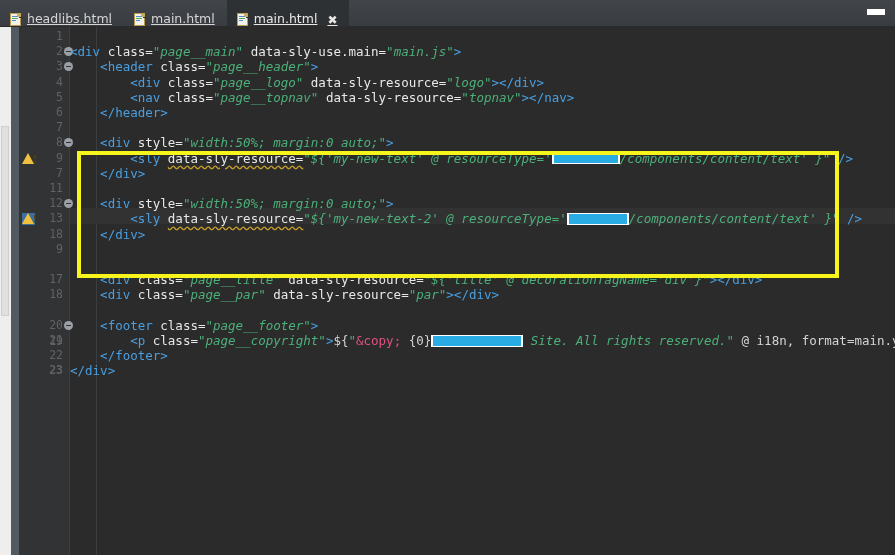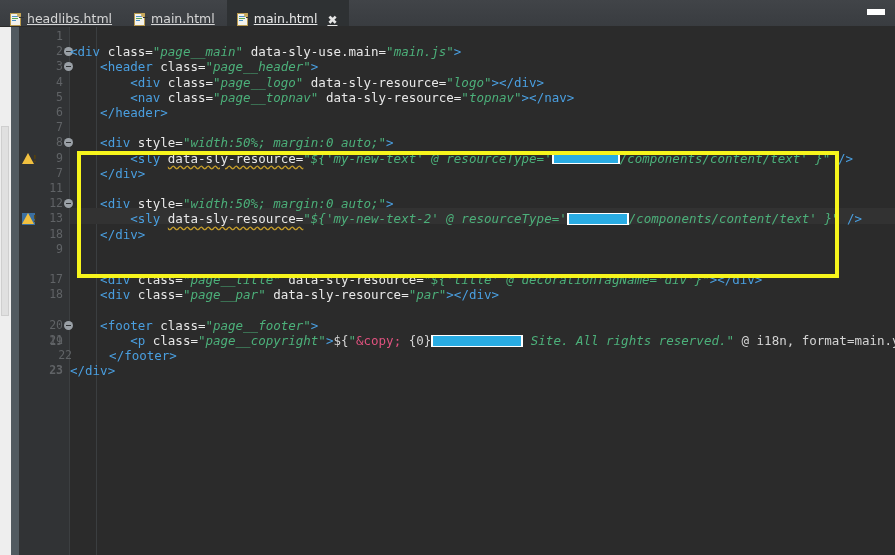--- a/index.html
+++ b/index.html
@@ -376,19 +376,19 @@
         <div class="row" style="position: absolute; left: 0px; right: 0px; top: 155px;"><span class="lineno" style="left: 20px; width: 24px;">11</span><span style="position: absolute; left: 51px;"></span></div>
         <div class="row" style="position: absolute; left: 0px; right: 0px; top: 170.2px;"><span class="lineno" style="left: 20px; width: 24px;">12</span><span class="fold" style="position: absolute; left: 45px; right: auto;"></span><span style="position: absolute; left: 51px;"><span class="tg">    &lt;div </span><span class="at">style=</span><span class="vl">"width:50%; margin:0 auto;"</span><span class="tg">&gt;</span></span></div>
         <div class="row" style="position: absolute; left: 0px; right: 0px; top: 185.4px;"><span class="warn selected"><span class="tri" style="position: relative; display: block;"></span></span><span class="lineno" style="left: 20px; width: 24px;">13</span><span style="position: absolute; left: 51px;"><span class="tg">        &lt;sly </span><span class="at squig">data-sly-resource=</span><span class="vl">"${'my-new-text-2' @ resourceType='</span><span class="redact"><i style="width: 58px;"></i></span><span class="vl">/components/content/text' }"</span><span class="tg"> /&gt;</span></span></div>
         <div class="row" style="position: absolute; left: 0px; right: 0px; top: 200.6px;"><span class="lineno" style="left: 20px; width: 24px;">18</span><span style="position: absolute; left: 51px;"><span class="tg">    &lt;/div&gt;</span></span></div>
         <div class="row" style="position: absolute; left: 0px; right: 0px; top: 215.8px;"><span class="lineno" style="left: 20px; width: 24px;">9</span><span style="position: absolute; left: 51px;"></span></div>
         <div class="row" style="position: absolute; left: 0px; right: 0px; top: 246.2px;"><span class="lineno" style="left: 20px; width: 24px;">17</span><span style="position: absolute; left: 51px;"><span class="tg">    &lt;div </span><span class="at">class=</span><span class="vl">"page__title"</span><span class="at"> data-sly-resource=</span><span class="vl">"${'title' @ decorationTagName='div'}"</span><span class="tg">&gt;&lt;/div&gt;</span></span></div>
         <div class="row" style="position: absolute; left: 0px; right: 0px; top: 261.4px;"><span class="lineno" style="left: 20px; width: 24px;">18</span><span style="position: absolute; left: 51px;"><span class="tg">    &lt;div </span><span class="at">class=</span><span class="vl">"page__par"</span><span class="at"> data-sly-resource=</span><span class="vl">"par"</span><span class="tg">&gt;&lt;/div&gt;</span></span></div>
         <div class="row" style="position: absolute; left: 0px; right: 0px; top: 276.6px;"><span class="lineno" style="left: 20px; width: 24px; margin-top: 31px;">19</span><span style="position: absolute; left: 51px;"></span></div>
         <div class="row" style="position: absolute; left: 0px; right: 0px; top: 291.8px;"><span class="lineno" style="left: 20px; width: 24px;">20</span><span class="fold" style="position: absolute; left: 45px; right: auto;"></span><span style="position: absolute; left: 51px;"><span class="tg">    &lt;footer </span><span class="at">class=</span><span class="vl">"page__footer"</span><span class="tg">&gt;</span></span></div>
         <div class="row" style="position: absolute; left: 0px; right: 0px; top: 307px;"><span class="lineno" style="left: 20px; width: 24px;">21</span><span style="position: absolute; left: 51px;"><span class="tg">        &lt;p </span><span class="at">class=</span><span class="vl">"page__copyright"</span><span class="tg">&gt;</span><span class="pl">${</span><span class="vl">"</span><span class="ent">&amp;copy;</span><span class="vl"> </span><span class="pl">{0}</span><span class="redact"><i style="width: 88px;"></i></span><span class="vl"> Site. All rights reserved."</span><span class="pl"> @ i18n, format=main.year, cont</span></span></div>
-        <div class="row" style="position: absolute; left: 0px; right: 0px; top: 322.2px; margin-left: 9px;"><span class="lineno" style="left: 20px; width: 24px;">22</span><span style="position: absolute; left: 51px;"><span class="tg">    &lt;/footer&gt;</span></span></div>
+        <div class="row" style="position: absolute; left: 0px; right: 0px; top: 322.2px;"><span class="lineno" style="left: 20px; width: 24px;">22</span><span style="position: absolute; left: 51px;"><span class="tg">    &lt;/footer&gt;</span></span></div>
         <div class="row" style="position: absolute; left: 0px; right: 0px; top: 337.4px;"><span class="lineno" style="left: 20px; width: 24px; font-weight: bold;">23</span><span style="position: absolute; left: 51px;"><span class="tg">&lt;/div&gt;</span></span></div>
       </div>
 
     <div class="hl-box"></div>
   </div>
 </div>
 
 </body></html>

